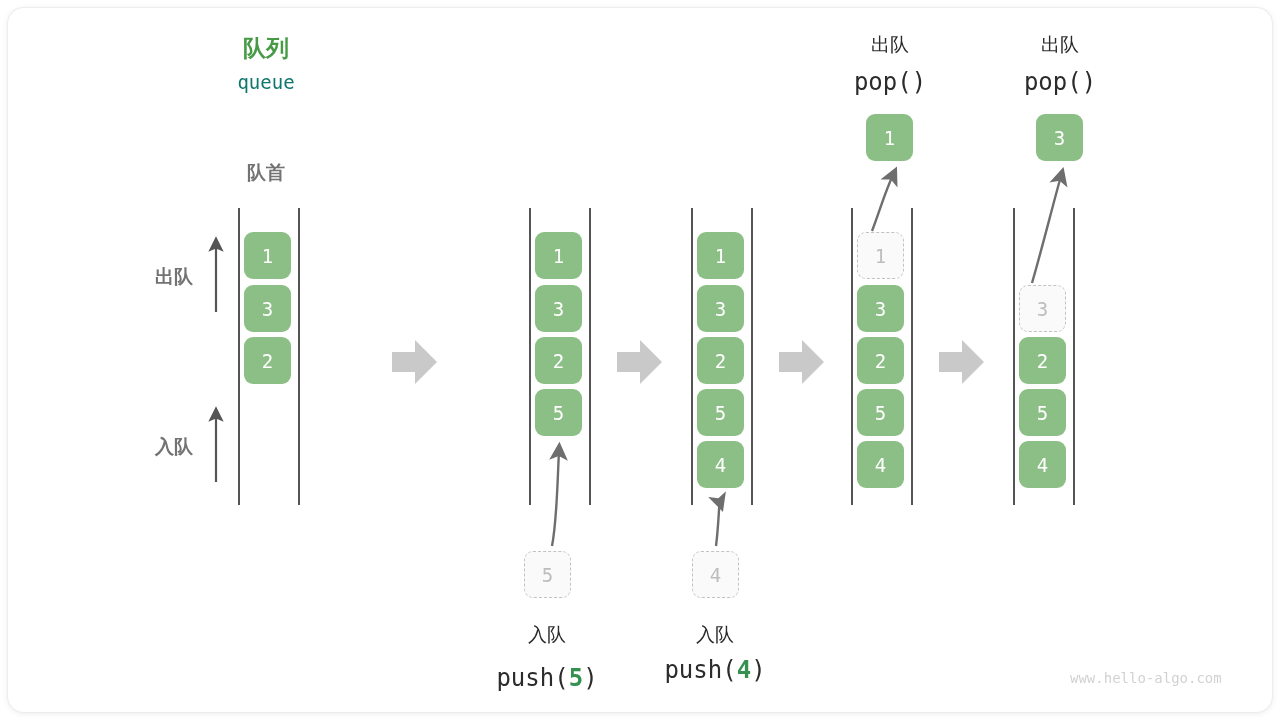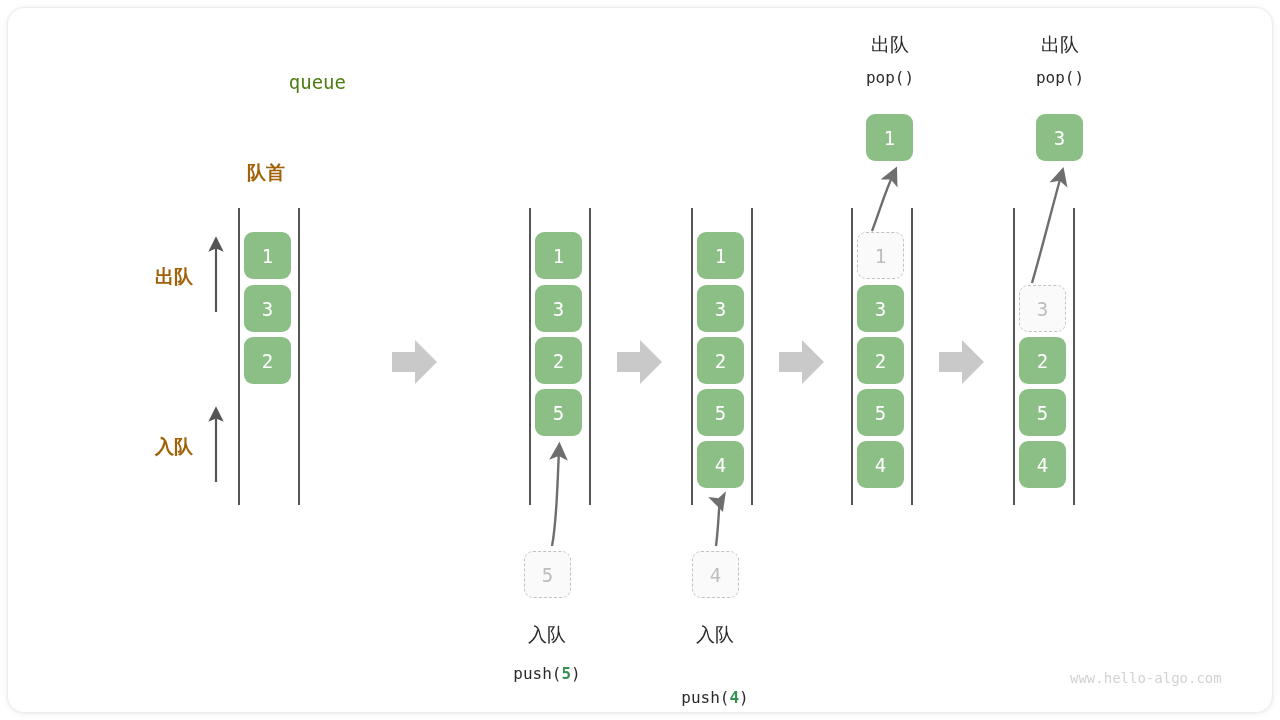--- a/index.html
+++ b/index.html
@@ -35,42 +35,42 @@
     font-family: "Liberation Sans", "DejaVu Sans", sans-serif;
     font-weight: bold;
     font-size: 23px;
     color: #479a46;
     text-align: center;
     white-space: nowrap;
   }
   .title-mono {
     font-family: "DejaVu Sans Mono", "Liberation Mono", monospace;
     font-size: 19px;
-    color: #4d7c0f;
-    text-align: right;
+    color: #0f766e;
+    text-align: center;
     white-space: nowrap;
   }
   .label-bold {
     font-family: "Liberation Sans", "DejaVu Sans", sans-serif;
     font-weight: bold;
     font-size: 19px;
-    color: #a16207;
+    color: #737373;
     text-align: center;
     white-space: nowrap;
   }
   .op-cn {
     font-family: "Liberation Sans", "DejaVu Sans", sans-serif;
     font-size: 19px;
     color: #2b2b2b;
     text-align: center;
     white-space: nowrap;
   }
   .op-mono {
     font-family: "DejaVu Sans Mono", "Liberation Mono", monospace;
-    font-size: 16px;
+    font-size: 24px;
     color: #2b2b2b;
     text-align: center;
     white-space: nowrap;
   }
   .op-mono .num {
     color: #34914f;
     font-weight: bold;
   }
   .watermark {
     font-family: "DejaVu Sans Mono", "Liberation Mono", monospace;
@@ -113,20 +113,21 @@
     overflow: visible;
     pointer-events: none;
   }
 </style>
 </head>
 <body>
 
 <div id="canvas">
   <div class="card"></div>
 
+  <div class="abs title-cn" style="left:186px; top:33px; width:160px;">队列</div>
   <div class="abs title-mono" style="left:186px; top:71px; width:160px;">queue</div>
 
   <div class="abs label-bold" style="left:186px; top:160px; width:160px;">队首</div>
 
   <div class="abs label-bold" style="left:138px; top:264px; width:72px;">出队</div>
   <div class="abs label-bold" style="left:138px; top:434px; width:72px;">入队</div>
 
   <div class="rail" style="left:238px; top:208px; height:297px;"></div>
   <div class="rail" style="left:298px; top:208px; height:297px;"></div>
   <div class="abs cell" style="left:244px; top:232px;">1</div>
@@ -147,21 +148,21 @@
 
   <div class="rail" style="left:691px; top:208px; height:297px;"></div>
   <div class="rail" style="left:751px; top:208px; height:297px;"></div>
   <div class="abs cell" style="left:697px; top:232px;">1</div>
   <div class="abs cell" style="left:697px; top:285px;">3</div>
   <div class="abs cell" style="left:697px; top:337px;">2</div>
   <div class="abs cell" style="left:697px; top:389px;">5</div>
   <div class="abs cell" style="left:697px; top:441px;">4</div>
   <div class="abs cell ghost" style="left:692px; top:551px;">4</div>
   <div class="abs op-cn" style="left:630px; top:622px; width:170px;">入队</div>
-  <div class="abs op-mono" style="left:630px; top:656px; width:170px;margin-top:32px;">
+  <div class="abs op-mono" style="left:630px; top:656px; width:170px;">
     <span>push(</span><span class="num">4</span><span>)</span>
   </div>
 
   <div class="abs op-cn" style="left:805px; top:32px; width:170px;">出队</div>
   <div class="abs op-mono" style="left:805px; top:68px; width:170px;">pop()</div>
   <div class="abs cell" style="left:866px; top:114px;">1</div>
   <div class="rail" style="left:851px; top:208px; height:297px;"></div>
   <div class="rail" style="left:911px; top:208px; height:297px;"></div>
   <div class="abs cell ghost" style="left:857px; top:232px;">1</div>
   <div class="abs cell" style="left:857px; top:285px;">3</div>

